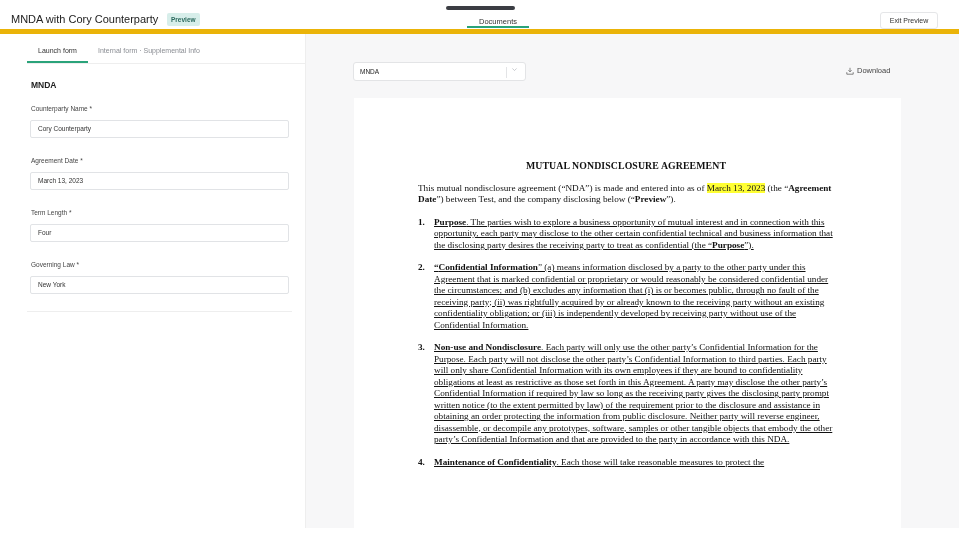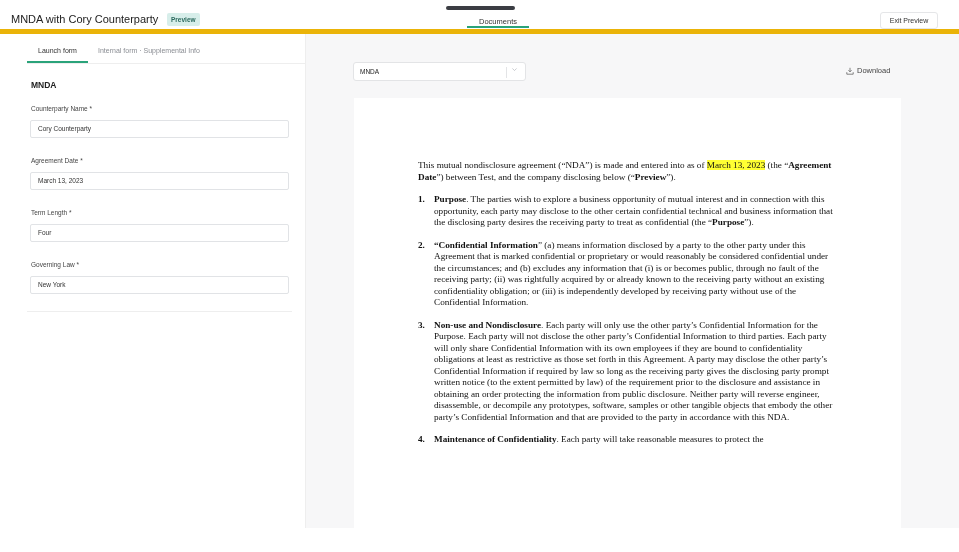--- a/index.html
+++ b/index.html
@@ -30,21 +30,21 @@
   .download { position: absolute; left: 540px; top: 32px; font-size: 7.5px; color: #444; cursor: pointer; display: flex; align-items: center; }
   .download svg { margin-right: 3px; }
 
   .page { position: absolute; left: 48px; top: 64px; width: 547px; height: 430px; background: #fff; overflow: hidden; }
   .doc { position: absolute; left: 64px; top: 62px; width: 416px; font-family: "Liberation Serif", serif; font-size: 9.2px; line-height: 11.5px; color: #111; }
   .doc-title { text-align: center; font-weight: 700; font-size: 9.8px; margin-bottom: 11px; letter-spacing: 0.1px; }
   .intro { margin-bottom: 11px; }
   .hl { background: #ffff33; }
   .clause { display: flex; margin-bottom: 11px; }
   .clause-num { width: 16px; flex-shrink: 0; font-weight: 700; }
-  .clause-body { flex: 1; }
+  .clause-body { flex: 1; text-decoration: underline; }
   b { font-weight: 700; }
 </style>
 </head>
 <body>
 
 <div class="topbar">
   <div class="app-title">MNDA with Cory Counterparty</div>
   <div class="badge">Preview</div>
   <div class="drag-handle"></div>
   <div class="main-tabs">
@@ -89,20 +89,21 @@
   </div>
   <div class="download">
     <svg width="8" height="8" viewBox="0 0 10 10">
         <path d="M5 1 V6 M3 4 L5 6 L7 4 M1 6.5 V9 H9 V6.5" fill="none" stroke="#555" stroke-width="0.9"></path>
       </svg>
     <span>Download</span>
   </div>
 
   <div class="page">
     <div class="doc">
+      <div class="doc-title">MUTUAL NONDISCLOSURE AGREEMENT</div>
       <div class="intro">
         <span>This mutual nondisclosure agreement (“NDA”) is made and entered into as of </span><span class="hl">March 13, 2023</span><span> (the “</span><b>Agreement Date</b><span>”) between Test, and the company disclosing below (“</span><b>Preview</b><span>”).</span>
       </div>
 
       <div class="clause">
         <div class="clause-num">1.</div>
         <div class="clause-body"><span></span><b>Purpose</b><span>.  The parties wish to explore a business opportunity of mutual interest and in connection with this opportunity, each party may disclose to the other certain confidential technical and business information that the disclosing party desires the receiving party to treat as confidential (the “</span><b>Purpose</b><span>”).</span></div>
       </div>
 
       <div class="clause">
@@ -110,17 +111,17 @@
         <div class="clause-body"><b>“</b><b>Confidential Information</b><span>” (a) means information disclosed by a party to the other party under this Agreement that is marked confidential or proprietary or would reasonably be considered confidential under the circumstances; and (b) excludes any information that (i) is or becomes public, through no fault of the receiving party; (ii) was rightfully acquired by or already known to the receiving party without an existing confidentiality obligation; or (iii) is independently developed by receiving party without use of the Confidential Information.</span></div>
       </div>
 
       <div class="clause">
         <div class="clause-num">3.</div>
         <div class="clause-body"><b>Non-use and Nondisclosure</b><span>.  Each party will only use the other party’s Confidential Information for the Purpose.  Each party will not disclose the other party’s Confidential Information to third parties.  Each party will only share Confidential Information with its own employees if they are bound to confidentiality obligations at least as restrictive as those set forth in this Agreement.  A party may disclose the other party’s Confidential Information if required by law so long as the receiving party gives the disclosing party prompt written notice (to the extent permitted by law) of the requirement prior to the disclosure and assistance in obtaining an order protecting the information from public disclosure. Neither party will reverse engineer, disassemble, or decompile any prototypes, software, samples or other tangible objects that embody the other party’s Confidential Information and that are provided to the party in accordance with this NDA.</span></div>
       </div>
 
       <div class="clause">
         <div class="clause-num">4.</div>
-        <div class="clause-body"><b>Maintenance of Confidentiality</b><span>.  Each party will take reasonable measures to protect the</span></div>
+        <div class="clause-body"><b>Maintenance of Confidentiality</b><span>.  Each those will take reasonable measures to protect the</span></div>
       </div>
     </div>
   </div>
 </div>
 
 </body></html>

